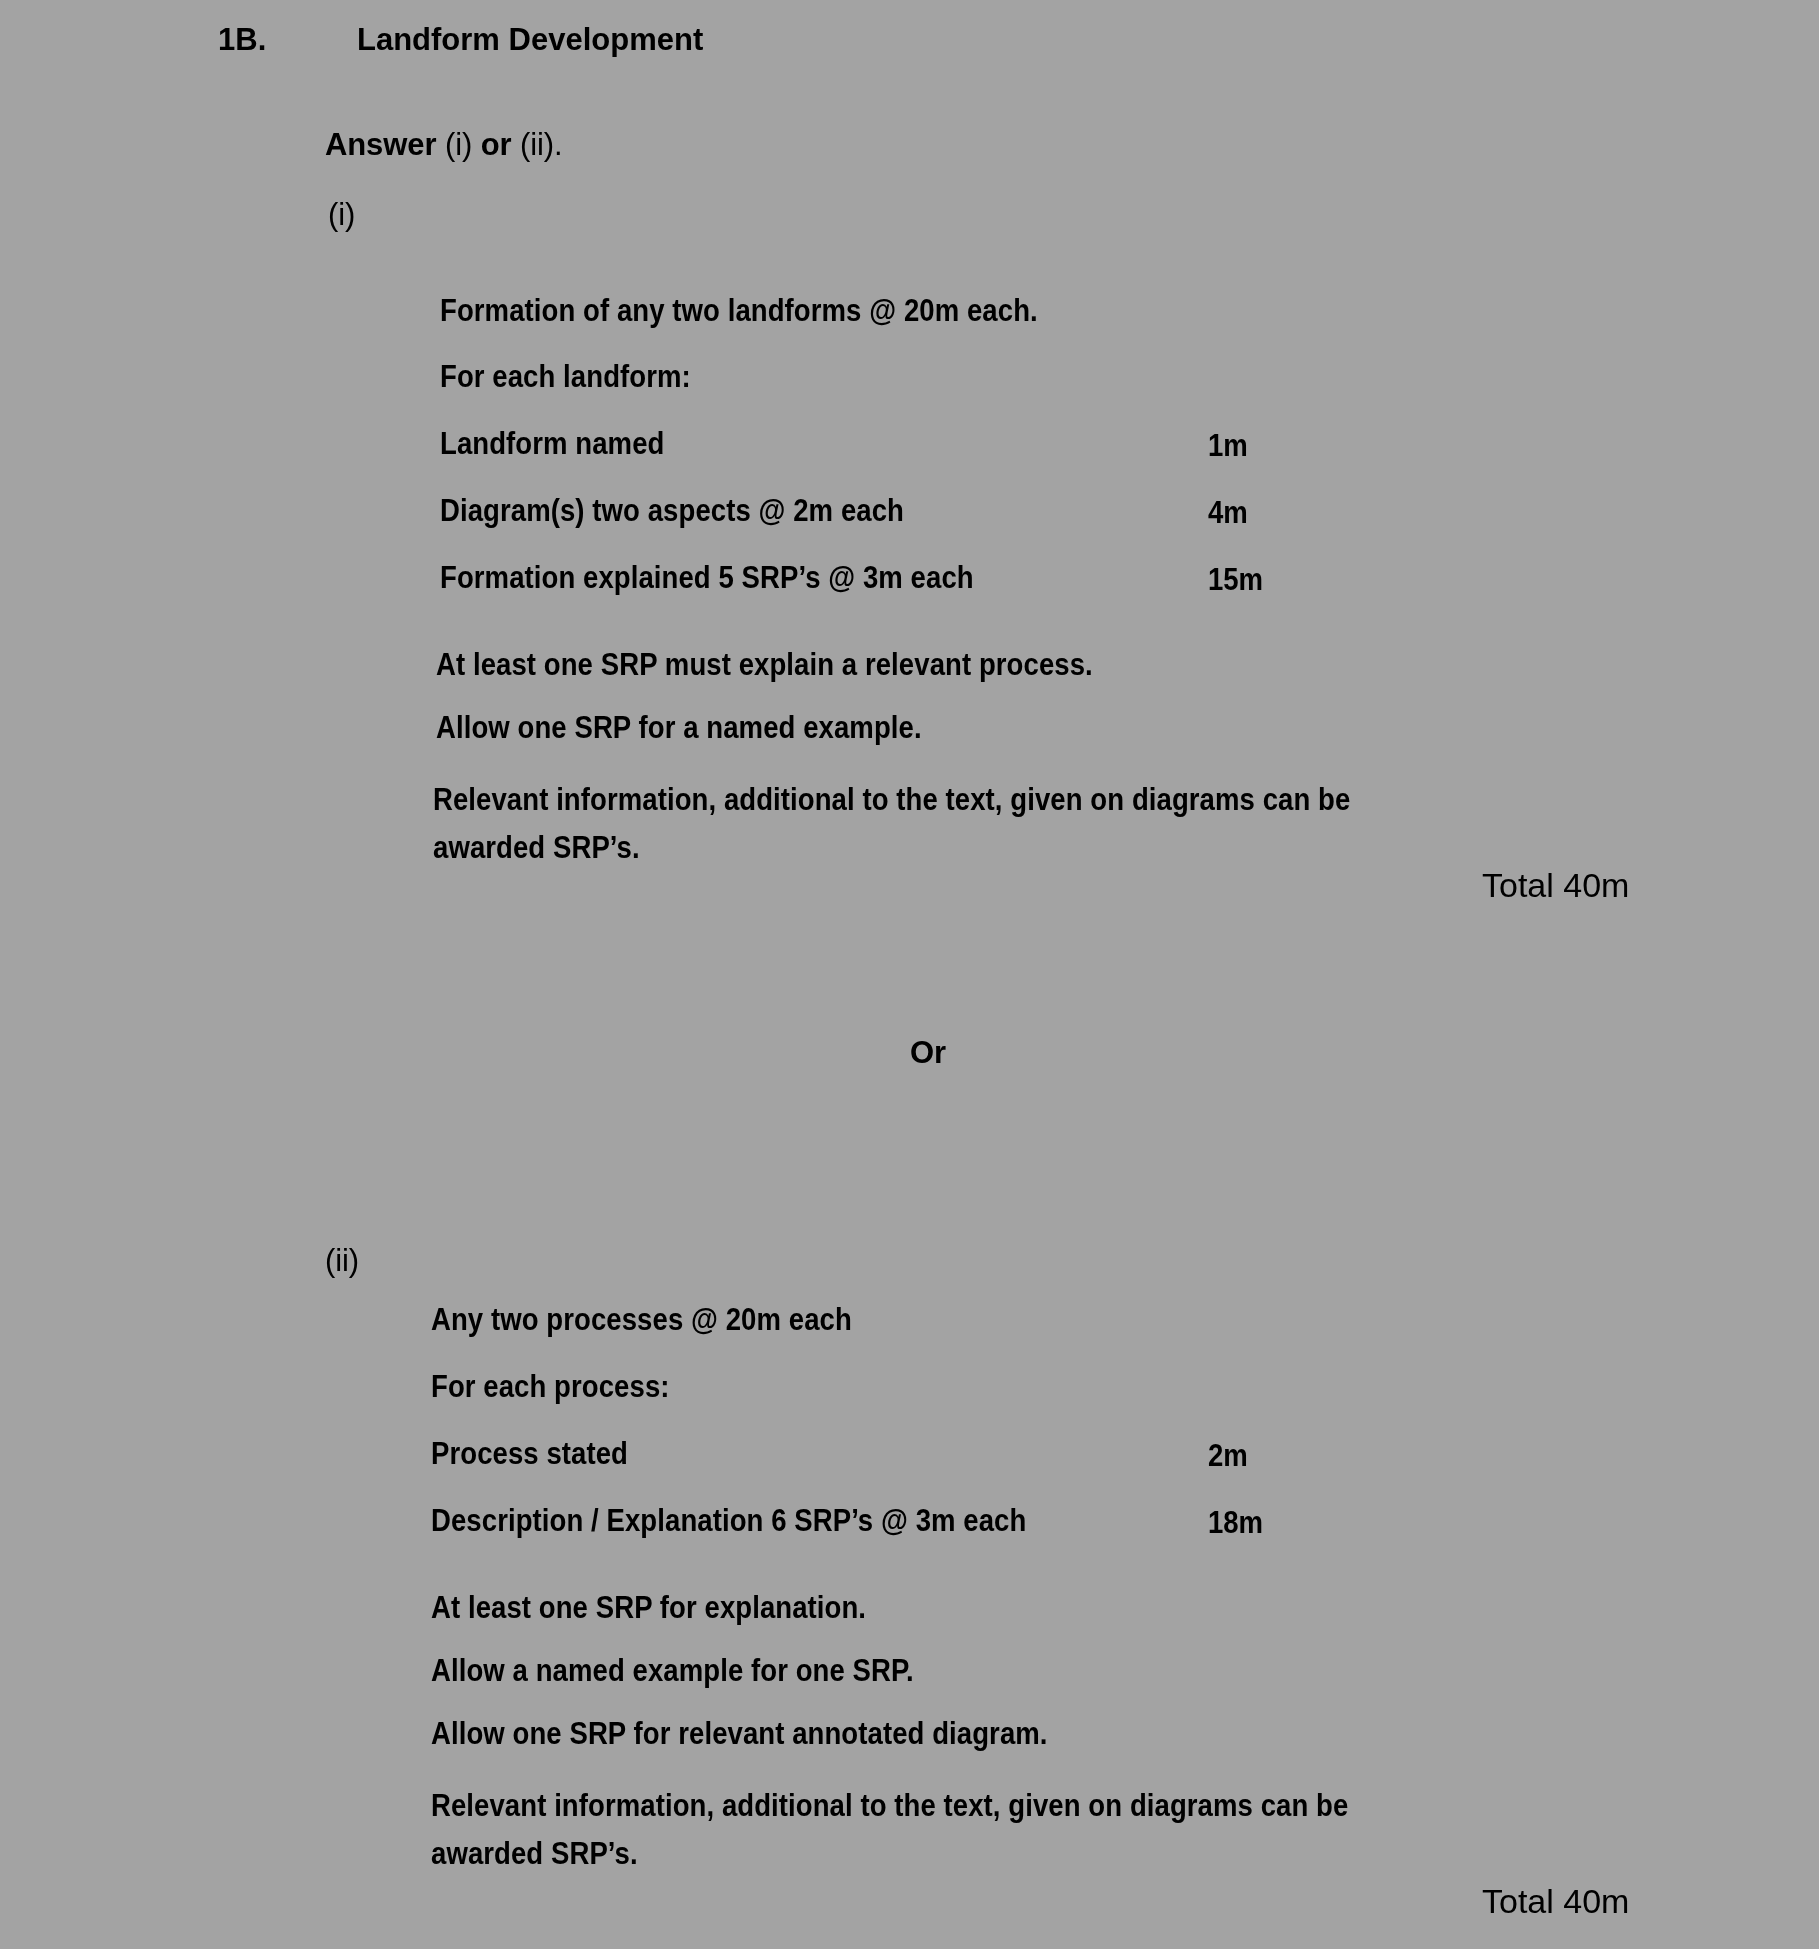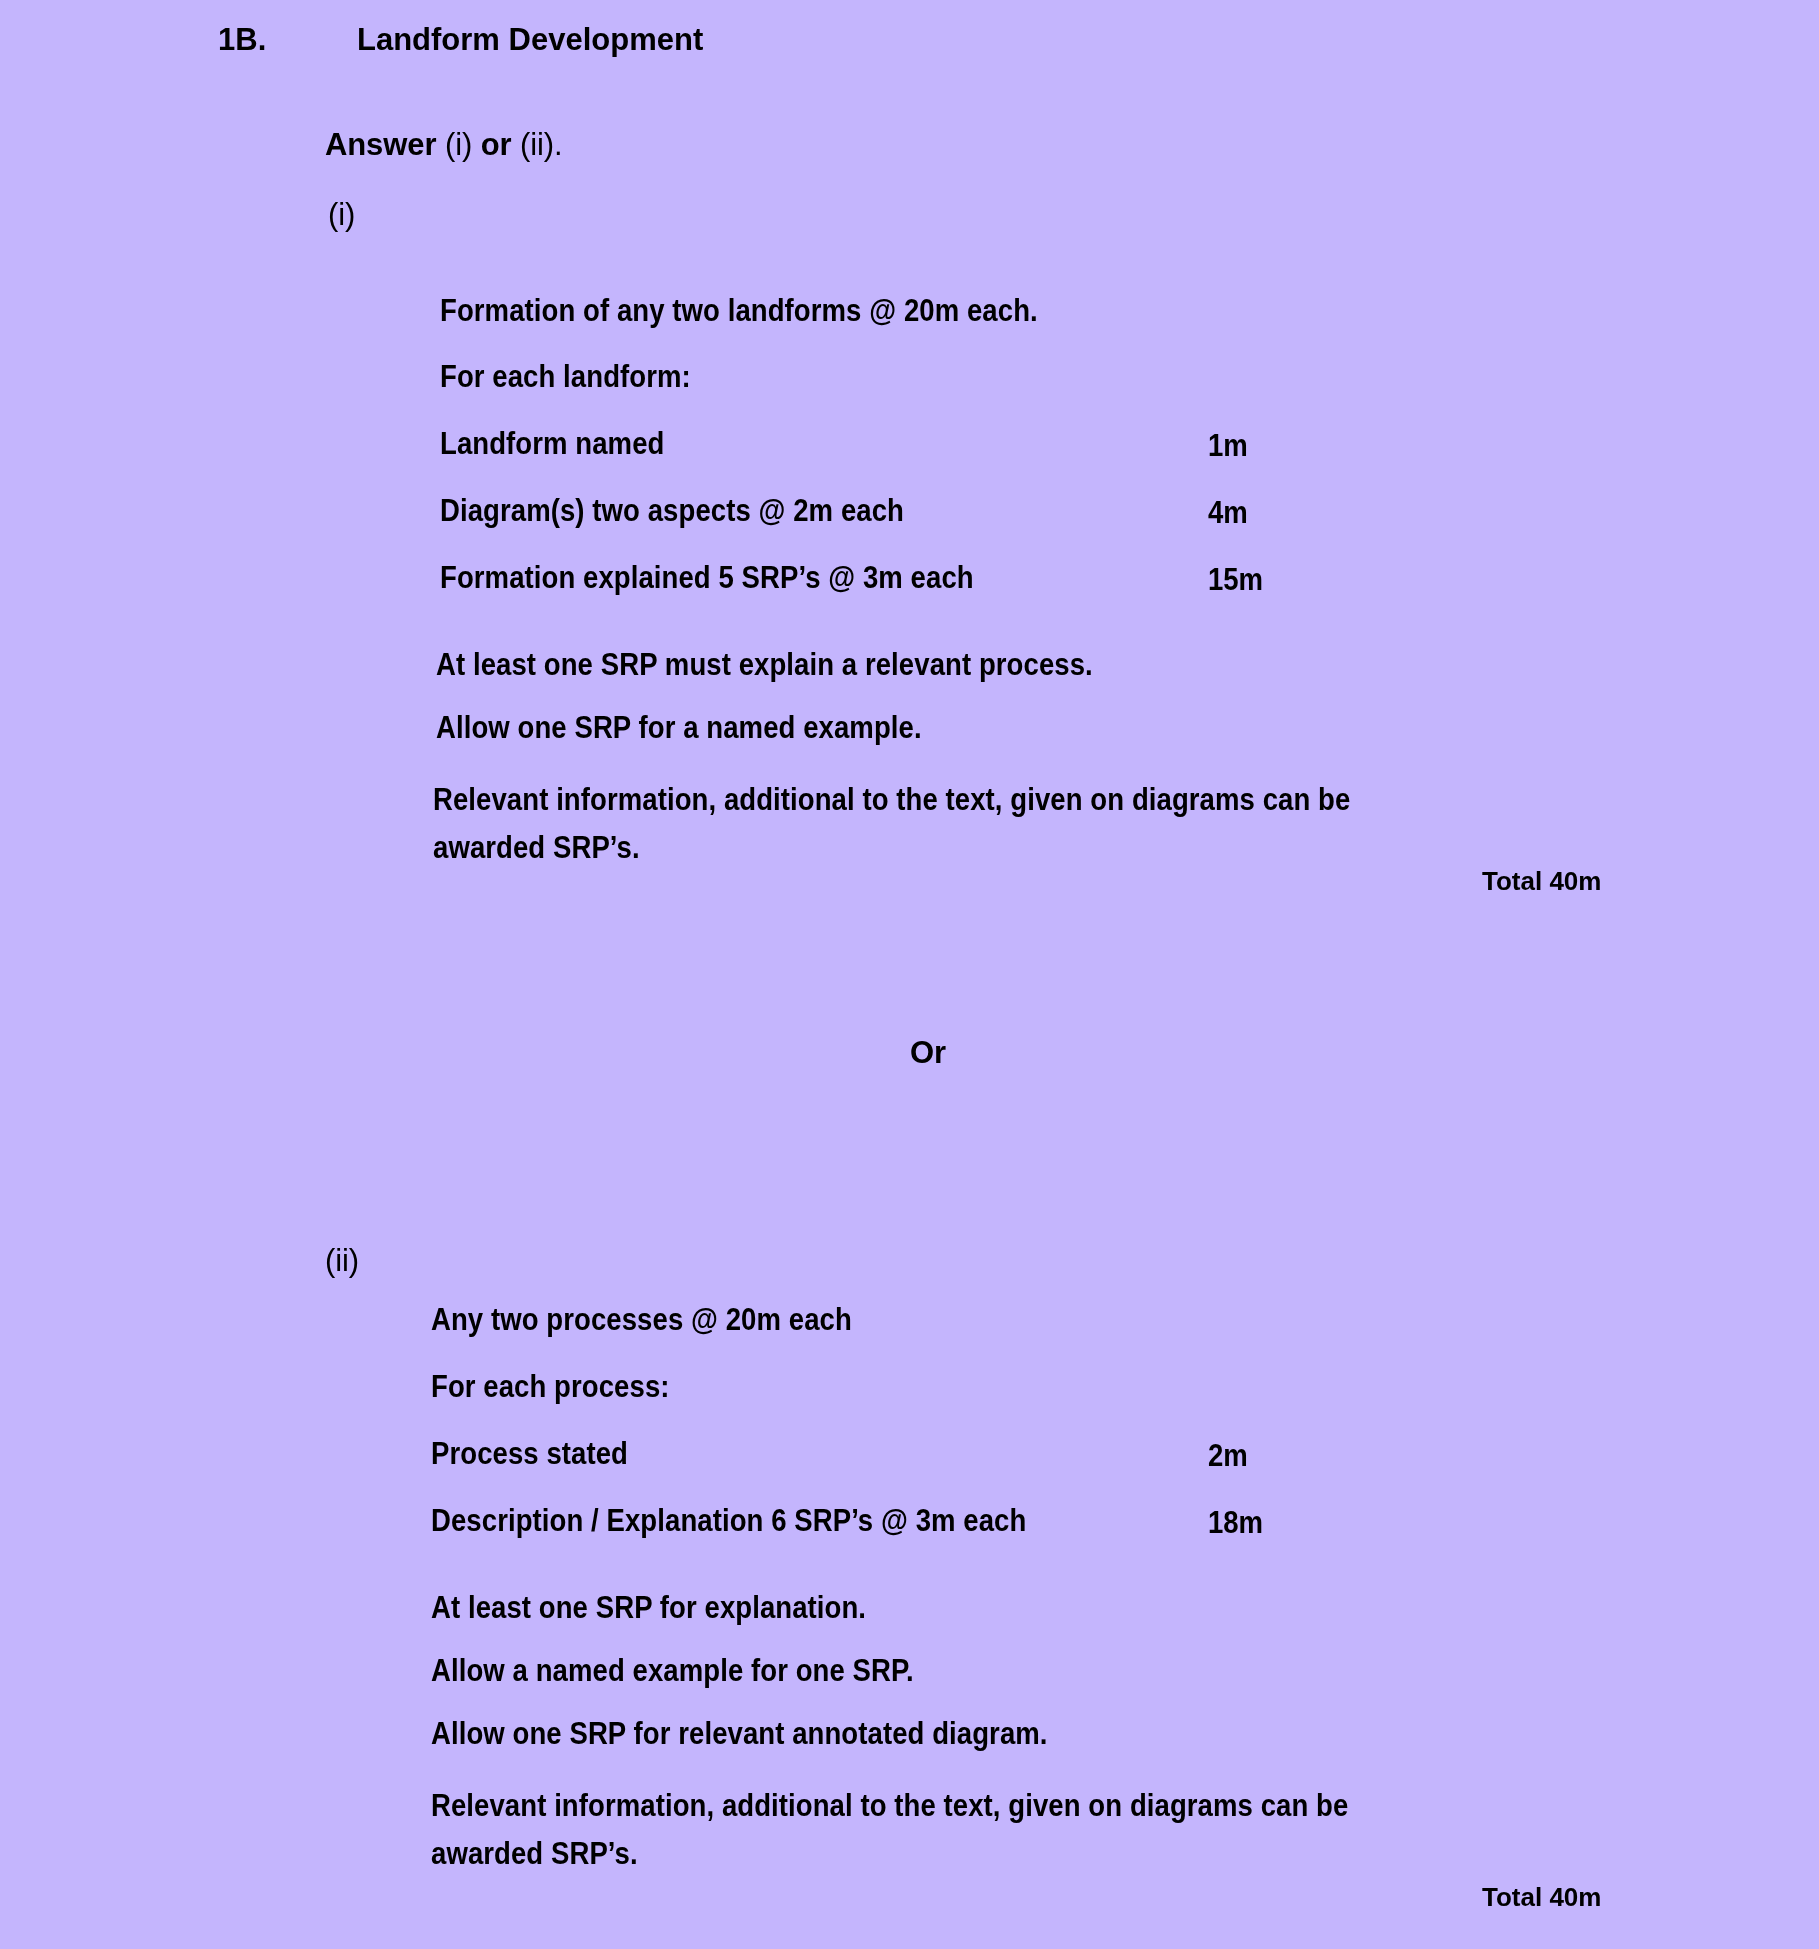--- a/index.html
+++ b/index.html
@@ -5,21 +5,21 @@
 <style>
   html, body {
     margin: 0;
     padding: 0;
     background: #ffffff;
   }
   .page {
     position: relative;
     width: 1819px;
     height: 1949px;
-    background: #c4b5fd;
+    background: #a3a3a3;
     overflow: hidden;
     font-family: "Liberation Sans", sans-serif;
     color: #000000;
     -webkit-font-smoothing: antialiased;
   }
 
   
   .row {
     position: absolute;
     white-space: nowrap;
@@ -75,22 +75,22 @@
     font-size: 32px;
     font-weight: 700;
     transform: scaleX(0.86);
     transform-origin: left center;
     white-space: nowrap;
   }
 
   .total {
     position: absolute;
     font-family: "Liberation Sans", sans-serif;
-    font-size: 26px;
-    font-weight: 700;
+    font-size: 34px;
+    font-weight: 400;
     white-space: nowrap;
   }
 
   .orline {
     position: absolute;
     font-family: "Liberation Sans", sans-serif;
     font-size: 31px;
     font-weight: 700;
     white-space: nowrap;
   }

